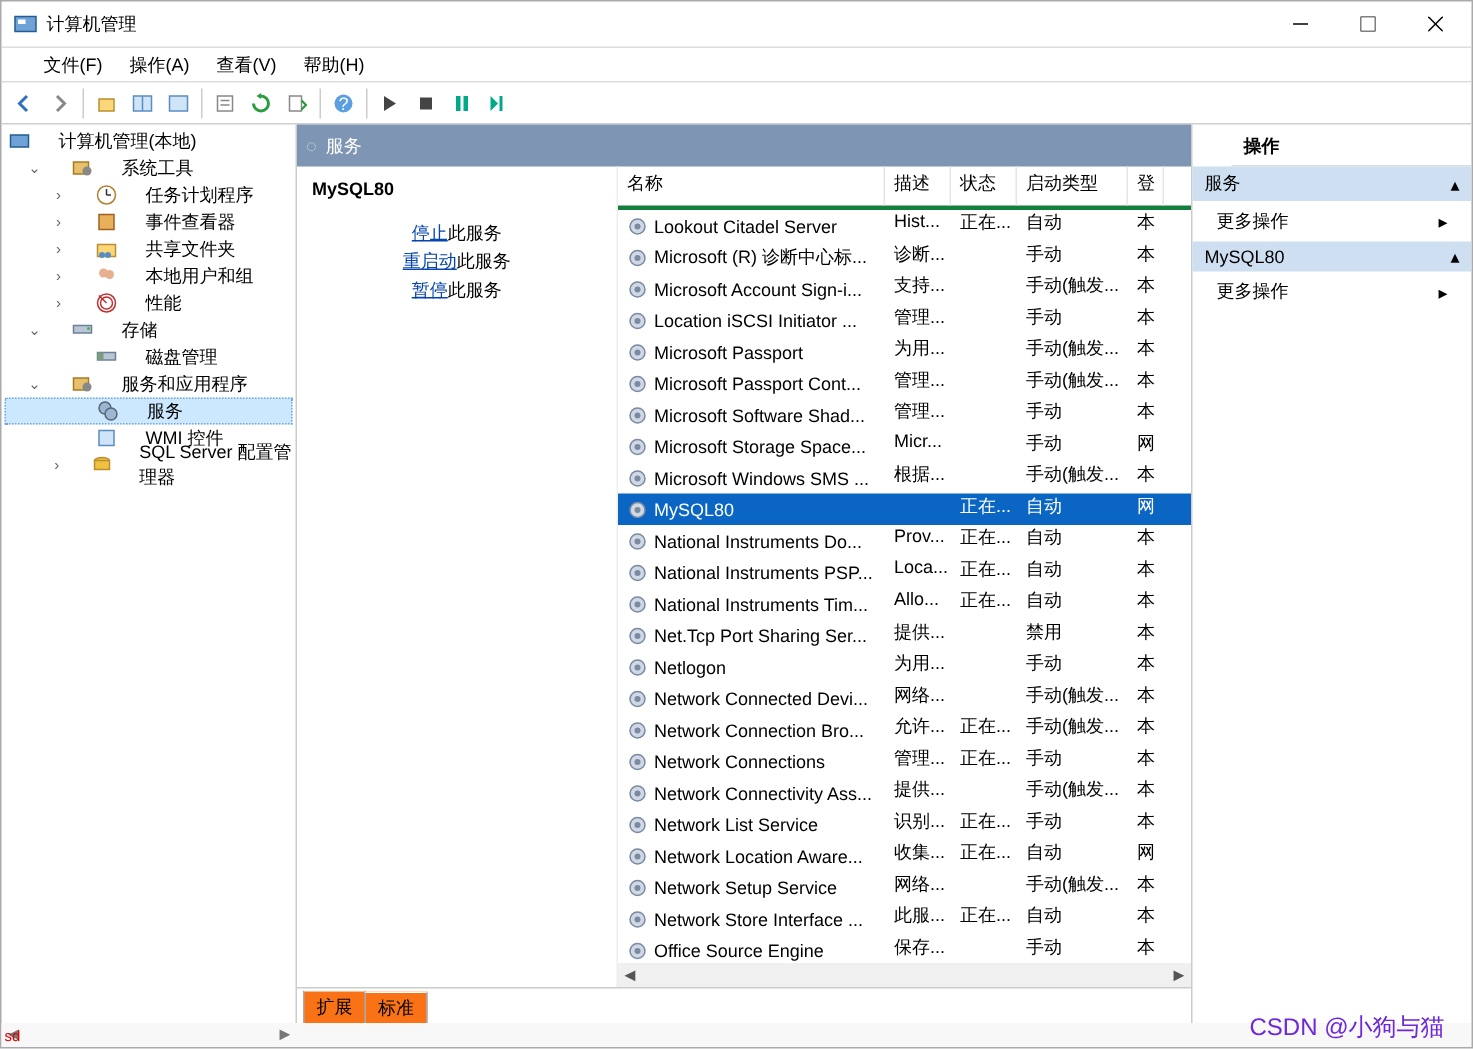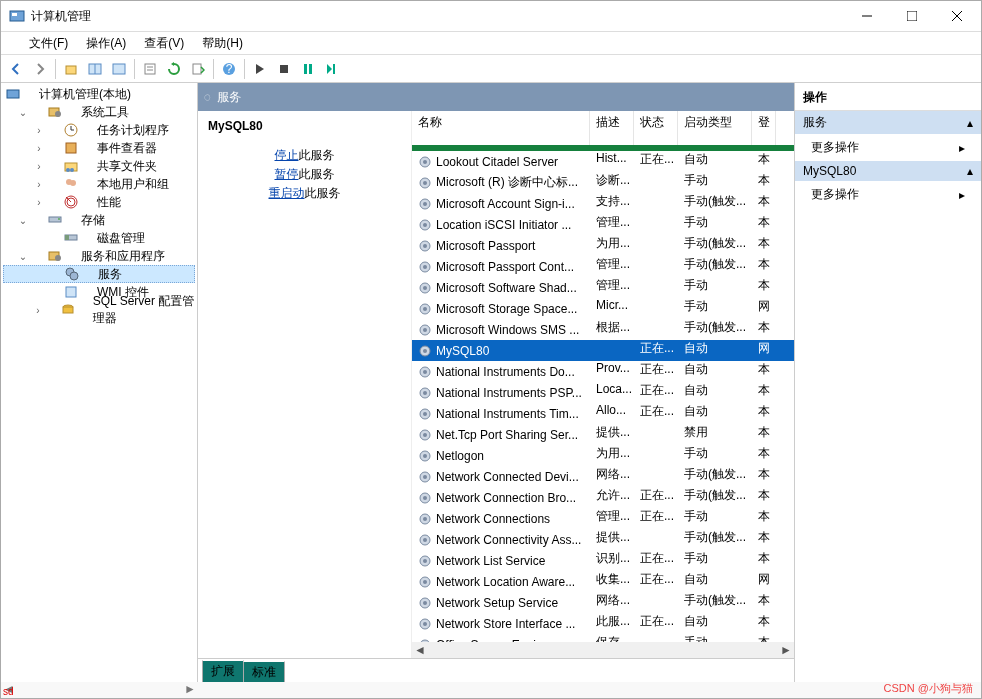--- a/index.html
+++ b/index.html
@@ -28,50 +28,50 @@
 .center-pane { flex: 1; display: flex; flex-direction: column; min-width: 0; border-right: 1px solid #ccc; }
 .ctr-header { height: 28px; background: #7e96b3; color: #fff; display: flex; align-items: center; padding-left: 6px; font-size: 14px; font-weight: 500; }
 .ctr-header .mag { opacity: .8; margin-right: 6px; }
 .ctr-body { flex: 1; display: flex; min-height: 0; }
 .left-block { width: 213px; padding: 8px 10px; }
 .left-block .svc-name { font-weight: bold; margin-bottom: 14px; }
 .left-block a { color: #0645ad; text-decoration: underline; }
 .left-block .line { margin-bottom: 2px; text-align: center; }
 
 .list-block { flex: 1; display: flex; flex-direction: column; min-width: 0; border-left: 1px solid #eee; }
-.list-header { display: flex; height: 40px; border-bottom: 6px solid #15803d; }
+.list-header { display: flex; height: 29px; border-bottom: 3px solid #15803d; }
 .list-header .col { padding: 3px 6px; border-right: 1px solid #e5e5e5; overflow: hidden; white-space: nowrap; }
 .c0 { width: 178px; }
 .c1 { width: 44px; }
 .c2 { width: 44px; }
 .c3 { width: 74px; }
 .c4 { width: 24px; }
 .list-rows { flex: 1; overflow: auto; }
 .row { display: flex; height: 21px; }
 .row .cell { padding: 0 6px; white-space: nowrap; overflow: hidden; }
 .row .icon-cell { display: flex; align-items: center; }
 .row.selected { background: #0a66c2; color: #fff; }
 .gear { width: 14px; height: 14px; margin-right: 4px; flex-shrink: 0; }
 .hscroll { height: 16px; background: #f0f0f0; display: flex; align-items: center; }
 .hscroll .arrow { width: 16px; text-align: center; color: #555; }
 .hscroll .track { flex: 1; }
 .tabs { height: 24px; display: flex; align-items: flex-start; border-top: 1px solid #ccc; padding-top: 2px; }
 .tabs .pad { width: 4px; }
-.tab { border: 1px solid #aaa; border-top-color: #fff; padding: 2px 8px; margin-right: -1px; font-size: 12px; background: #0f766e; }
+.tab { border: 1px solid #aaa; border-top-color: #fff; padding: 2px 8px; margin-right: -1px; font-size: 12px; background: #f97316; }
 .tab.active { border-top: 1px solid #fff; margin-top: -1px; }
 
 .action-pane { width: 186px; display: flex; flex-direction: column; }
-.action-head { height: 28px; font-weight: bold; padding: 6px 8px; border-bottom: 1px solid #ddd; }
+.action-head { height: 28px; font-weight: bold; padding: 6px 8px; border-bottom: 1px solid #ddd; margin-left: 26px; }
 .action-sec { background: #cedff2; padding: 3px 8px; display: flex; align-items: center; justify-content: space-between; }
 .action-item { padding: 5px 16px; display: flex; align-items: center; justify-content: space-between; }
 
 .status-bar { height: 16px; background: #f8f8f8; display: flex; }
 .status-bar .scroll-left { width: 197px; display: flex; }
 .red-sd { position: absolute; bottom: 1px; left: 2px; color: #d00; font-size: 10px; }
-.watermark { position: absolute; right: 8px; bottom: 2px; color: #ef4444; font-size: 11px; }
+.watermark { position: absolute; right: 18px; bottom: 2px; color: #6d28d9; font-size: 16px; }
 </style>
 </head>
 <body>
 
 <div class="titlebar">
   <span class="t-icon">
     <svg width="16" height="16">
         <rect x="1" y="3" width="14" height="10" fill="#6fa3d8" stroke="#245b90"></rect>
         <rect x="3" y="5" width="5" height="3" fill="#fff"></rect>
       </svg>
@@ -324,22 +324,22 @@
 
   <div class="center-pane">
     <div class="ctr-header">
       <span class="mag">◌</span>
       <span>服务</span>
     </div>
     <div class="ctr-body">
       <div class="left-block">
         <div class="svc-name">MySQL80</div>
         <div class="line"><a>停止</a><span>此服务</span></div>
+        <div class="line"><a>重启动</a><span>此服务</span></div>
         <div class="line"><a>暂停</a><span>此服务</span></div>
-        <div class="line"><a>重启动</a><span>此服务</span></div>
       </div>
       <div class="list-block">
         <div class="list-header">
           <div class="col c0">名称</div>
           <div class="col c1">描述</div>
           <div class="col c2">状态</div>
           <div class="col c3">启动类型</div>
           <div class="col c4">登</div>
         </div>
         <div class="list-rows" id="list-rows">

